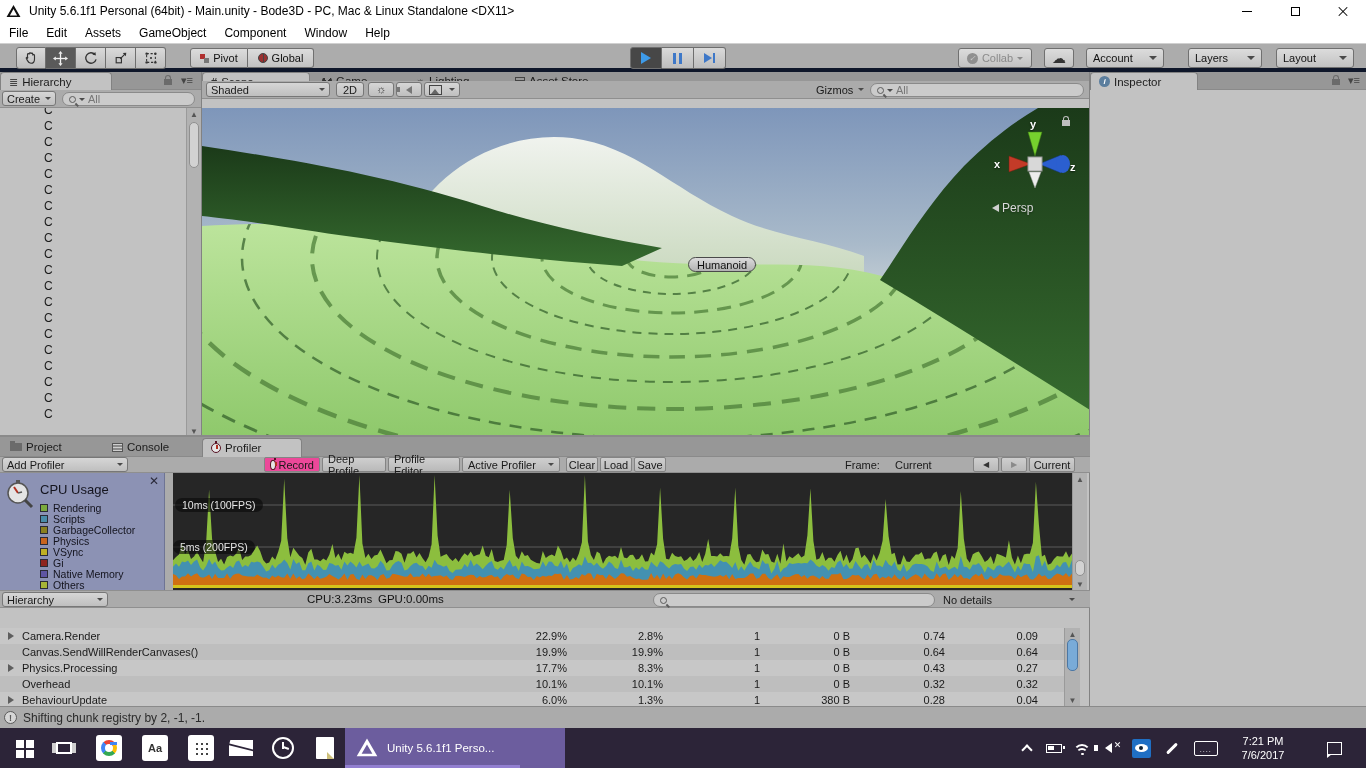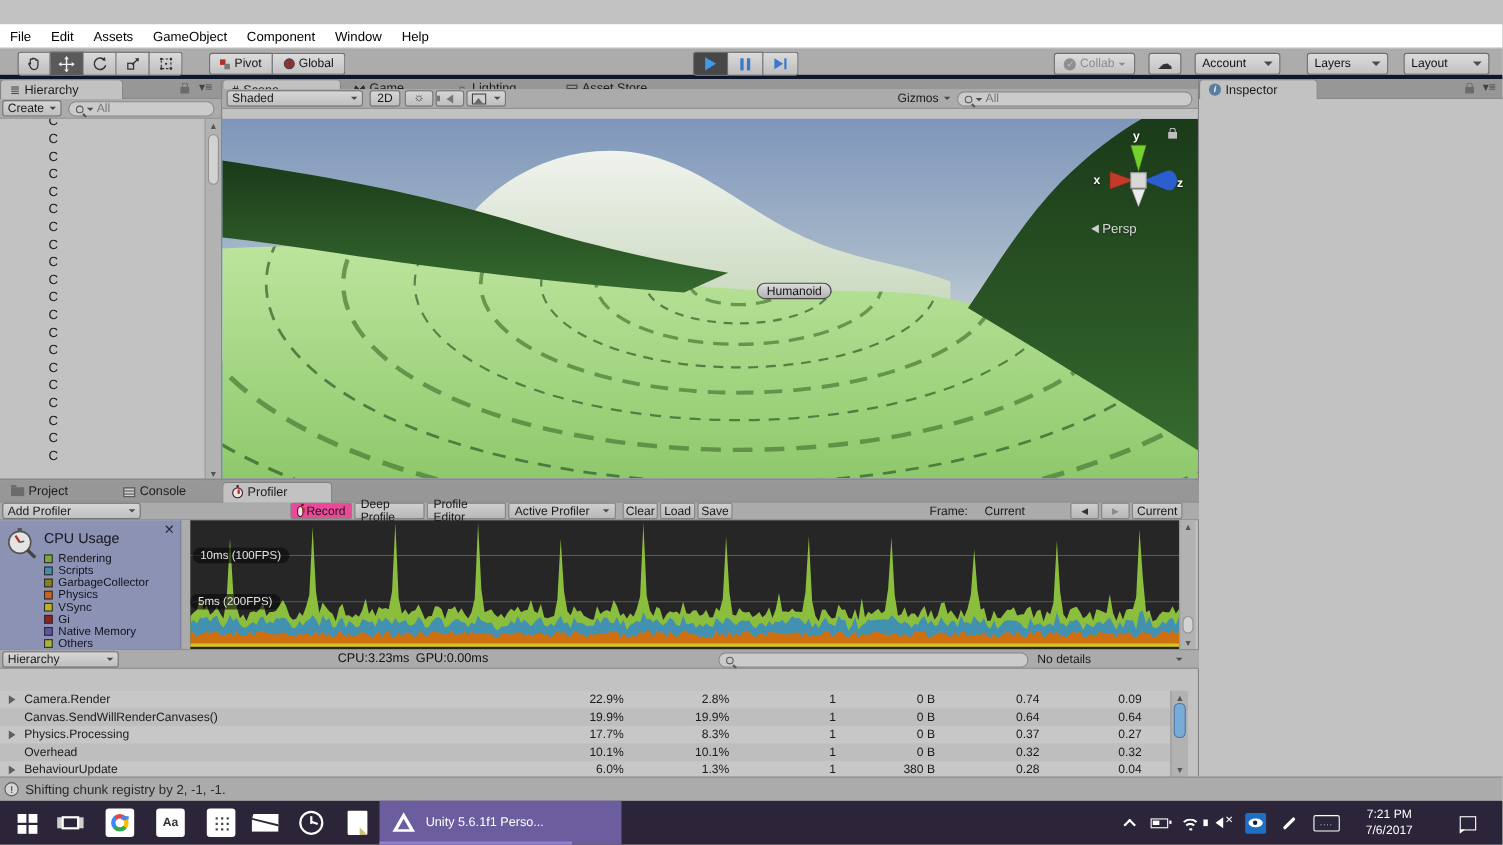--- a/index.html
+++ b/index.html
@@ -148,20 +148,38 @@
 .pivoticon::before{content:"";position:absolute;left:0;top:0;width:5px;height:5px;background:#B03030}
 .pivoticon::after{content:"";position:absolute;right:0;bottom:0;width:5px;height:5px;background:#777}
 .globeicon{width:10px;height:10px;border:1.3px solid #444;border-radius:50%;position:relative;display:block;background:#9A3030}
 .globeicon::after{content:"";position:absolute;left:4px;top:0;width:1.5px;height:100%;background:#444}
 </style>
 </head>
 <body>
 
 <div class="screen" style="position:relative;width:1366px;height:768px">
 
+  <div class="titlebar">
+    <span class="logo">
+      <svg width="15" height="13" viewBox="0 0 16 14">
+          <path d="M8,0 L15.5,13 L0.5,13 Z M8,4.4 L11.9,11.2 L4.1,11.2 Z" fill="#111" fill-rule="evenodd"></path>
+        </svg>
+    </span>
+    <span class="title-text">Unity 5.6.1f1 Personal (64bit) - Main.unity - Bode3D - PC, Mac &amp; Linux Standalone &lt;DX11&gt;</span>
+    <span class="winbtn" style="left:1230px">
+        <i class="bar"></i>
+      </span>
+    <span class="winbtn" style="left:1278px">
+        <i class="box"></i>
+      </span>
+    <span class="winbtn" style="left:1326px">
+        <i class="x1"></i>
+        <i class="x2"></i>
+      </span>
+  </div>
 
   <div class="menubar">
     <span class="menu-item">File</span>
     <span class="menu-item">Edit</span>
     <span class="menu-item">Assets</span>
     <span class="menu-item">GameObject</span>
     <span class="menu-item">Component</span>
     <span class="menu-item">Window</span>
     <span class="menu-item">Help</span>
   </div>
@@ -613,21 +631,21 @@
       <span class="tcell" style="left:860px;width:95px">0.64</span>
       <span class="tcell" style="left:955px;width:93px">0.64</span>
     </div>
     <div class="trow">
       <i class="fold"></i>
       <span class="tname">Physics.Processing</span>
       <span class="tcell" style="left:488px;width:89px">17.7%</span>
       <span class="tcell" style="left:577px;width:96px">8.3%</span>
       <span class="tcell" style="left:673px;width:97px">1</span>
       <span class="tcell" style="left:770px;width:90px">0 B</span>
-      <span class="tcell" style="left:860px;width:95px">0.37</span>
+      <span class="tcell" style="left:860px;width:95px">0.43</span>
       <span class="tcell" style="left:955px;width:93px">0.27</span>
     </div>
     <div class="trow">
 
       <span class="tname">Overhead</span>
       <span class="tcell" style="left:488px;width:89px">10.1%</span>
       <span class="tcell" style="left:577px;width:96px">10.1%</span>
       <span class="tcell" style="left:673px;width:97px">1</span>
       <span class="tcell" style="left:770px;width:90px">0 B</span>
       <span class="tcell" style="left:860px;width:95px">0.32</span>

